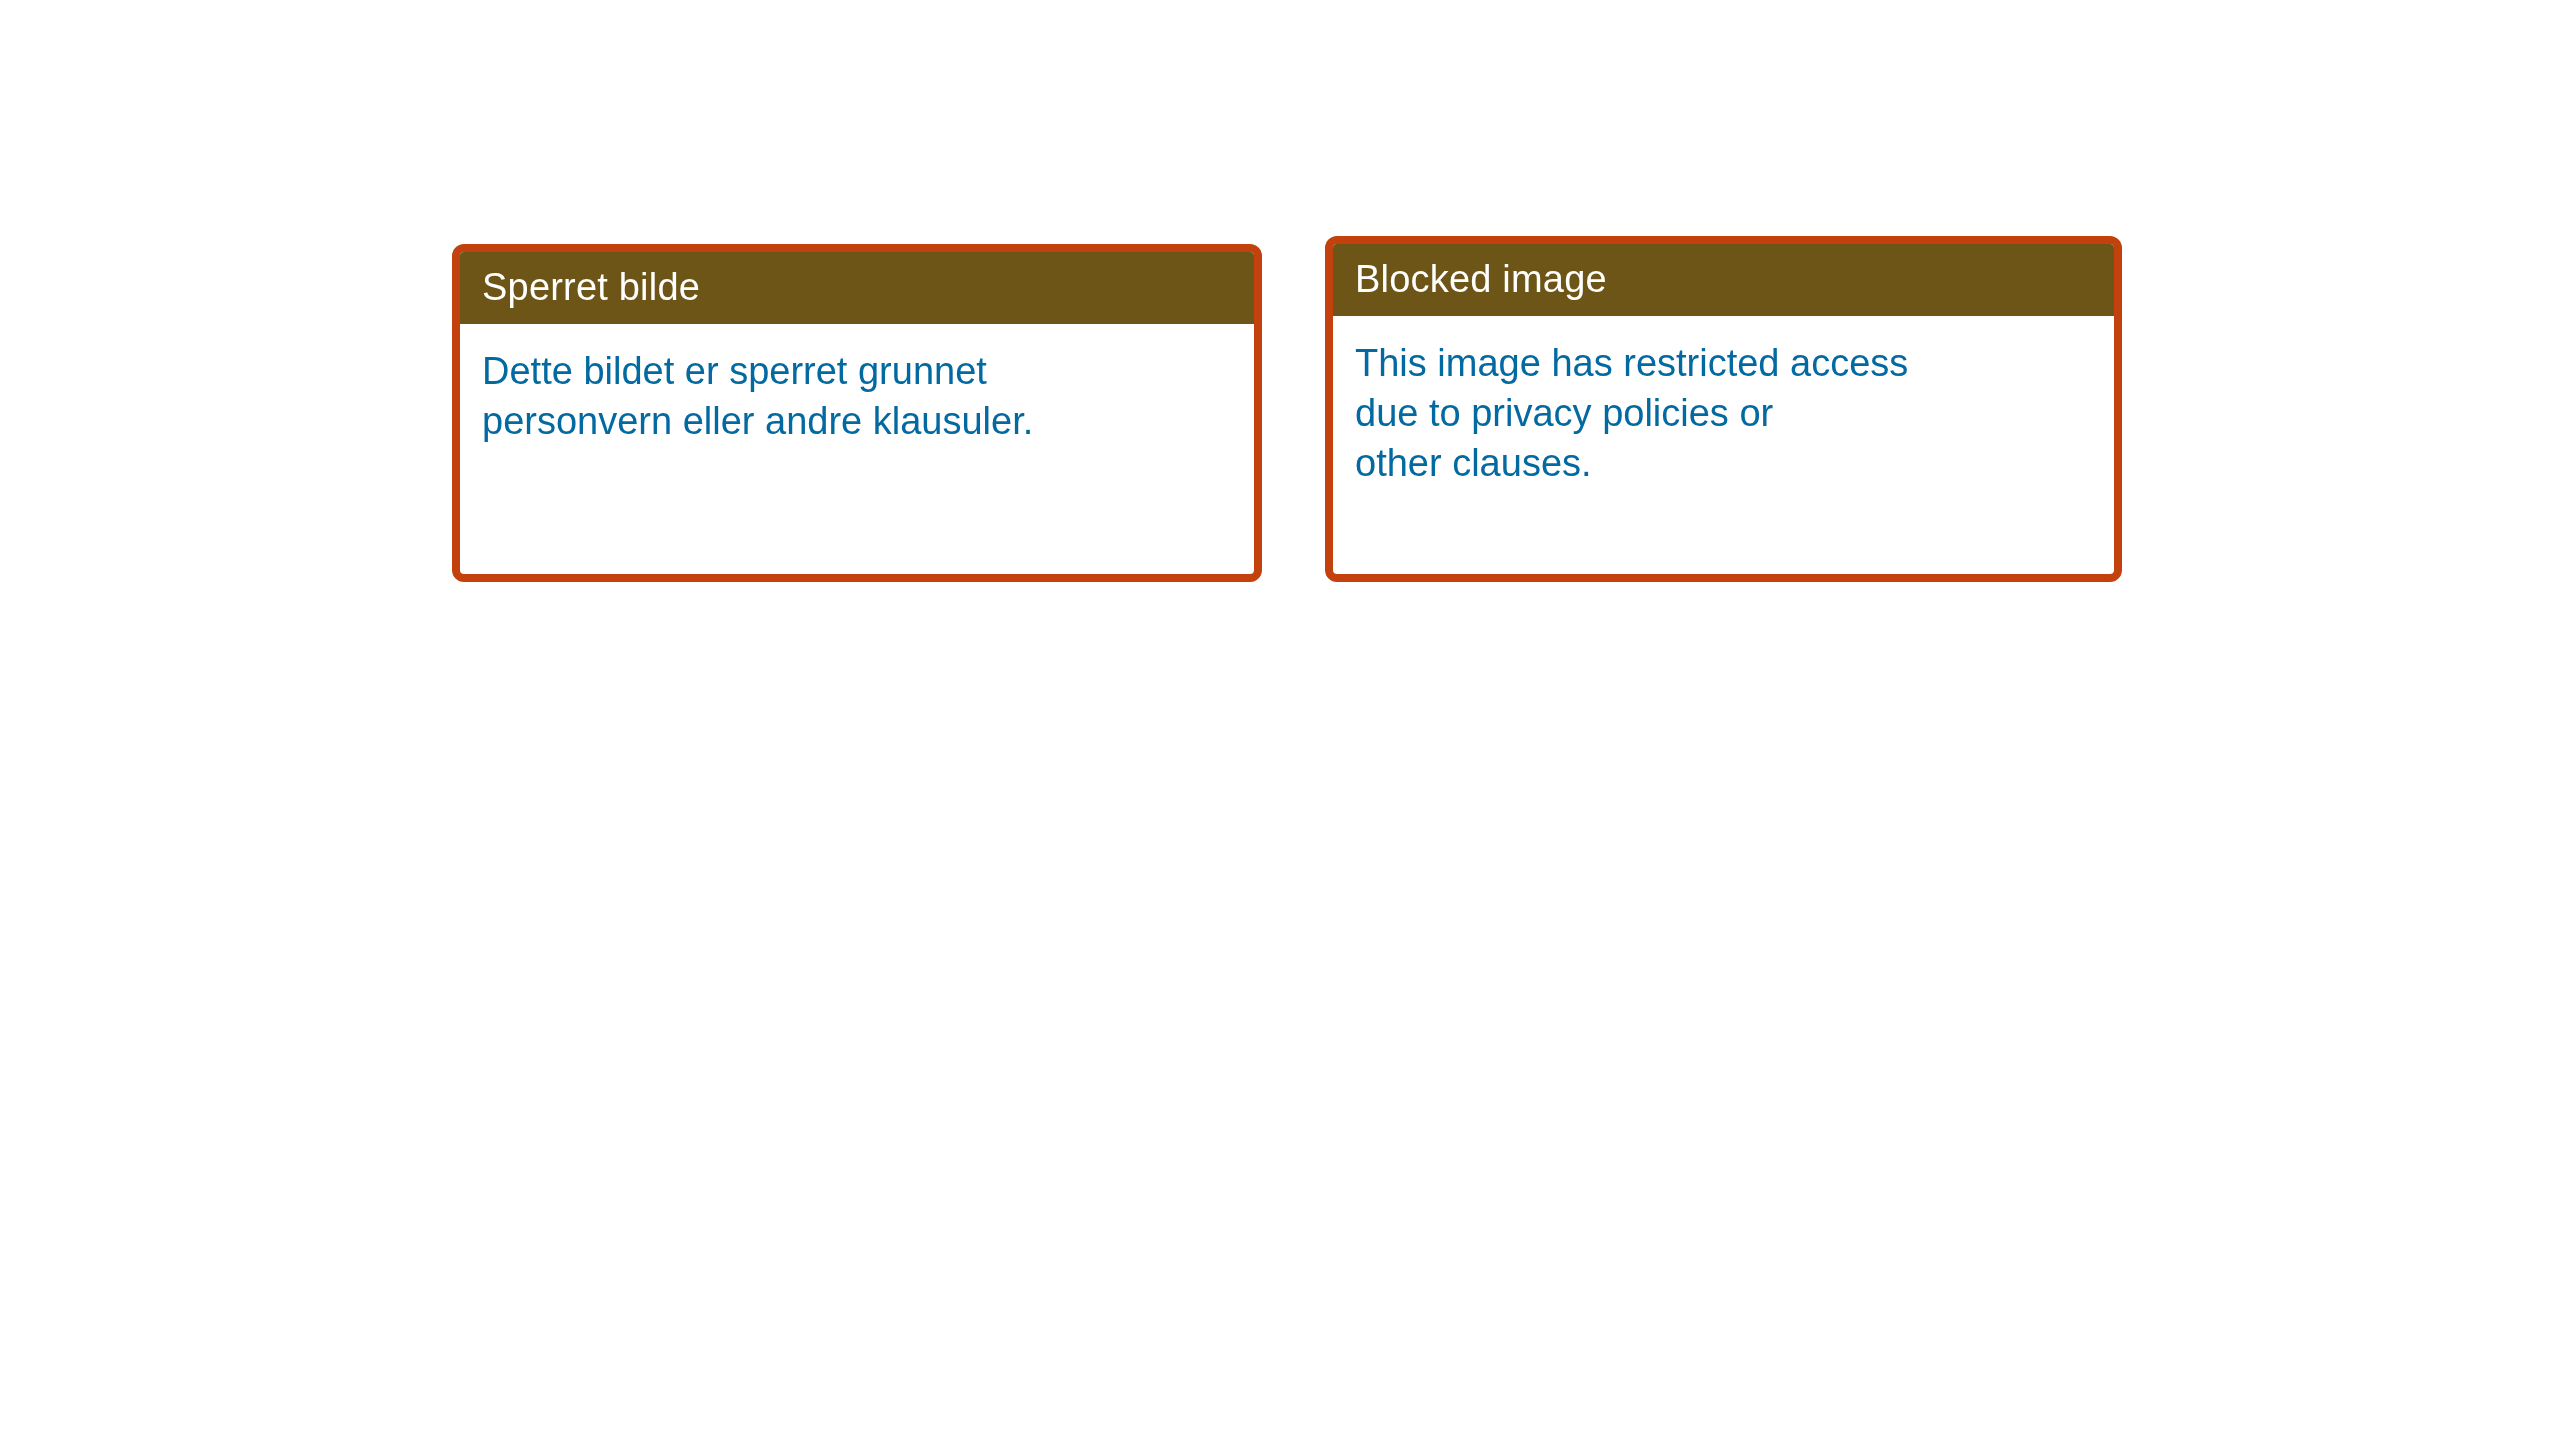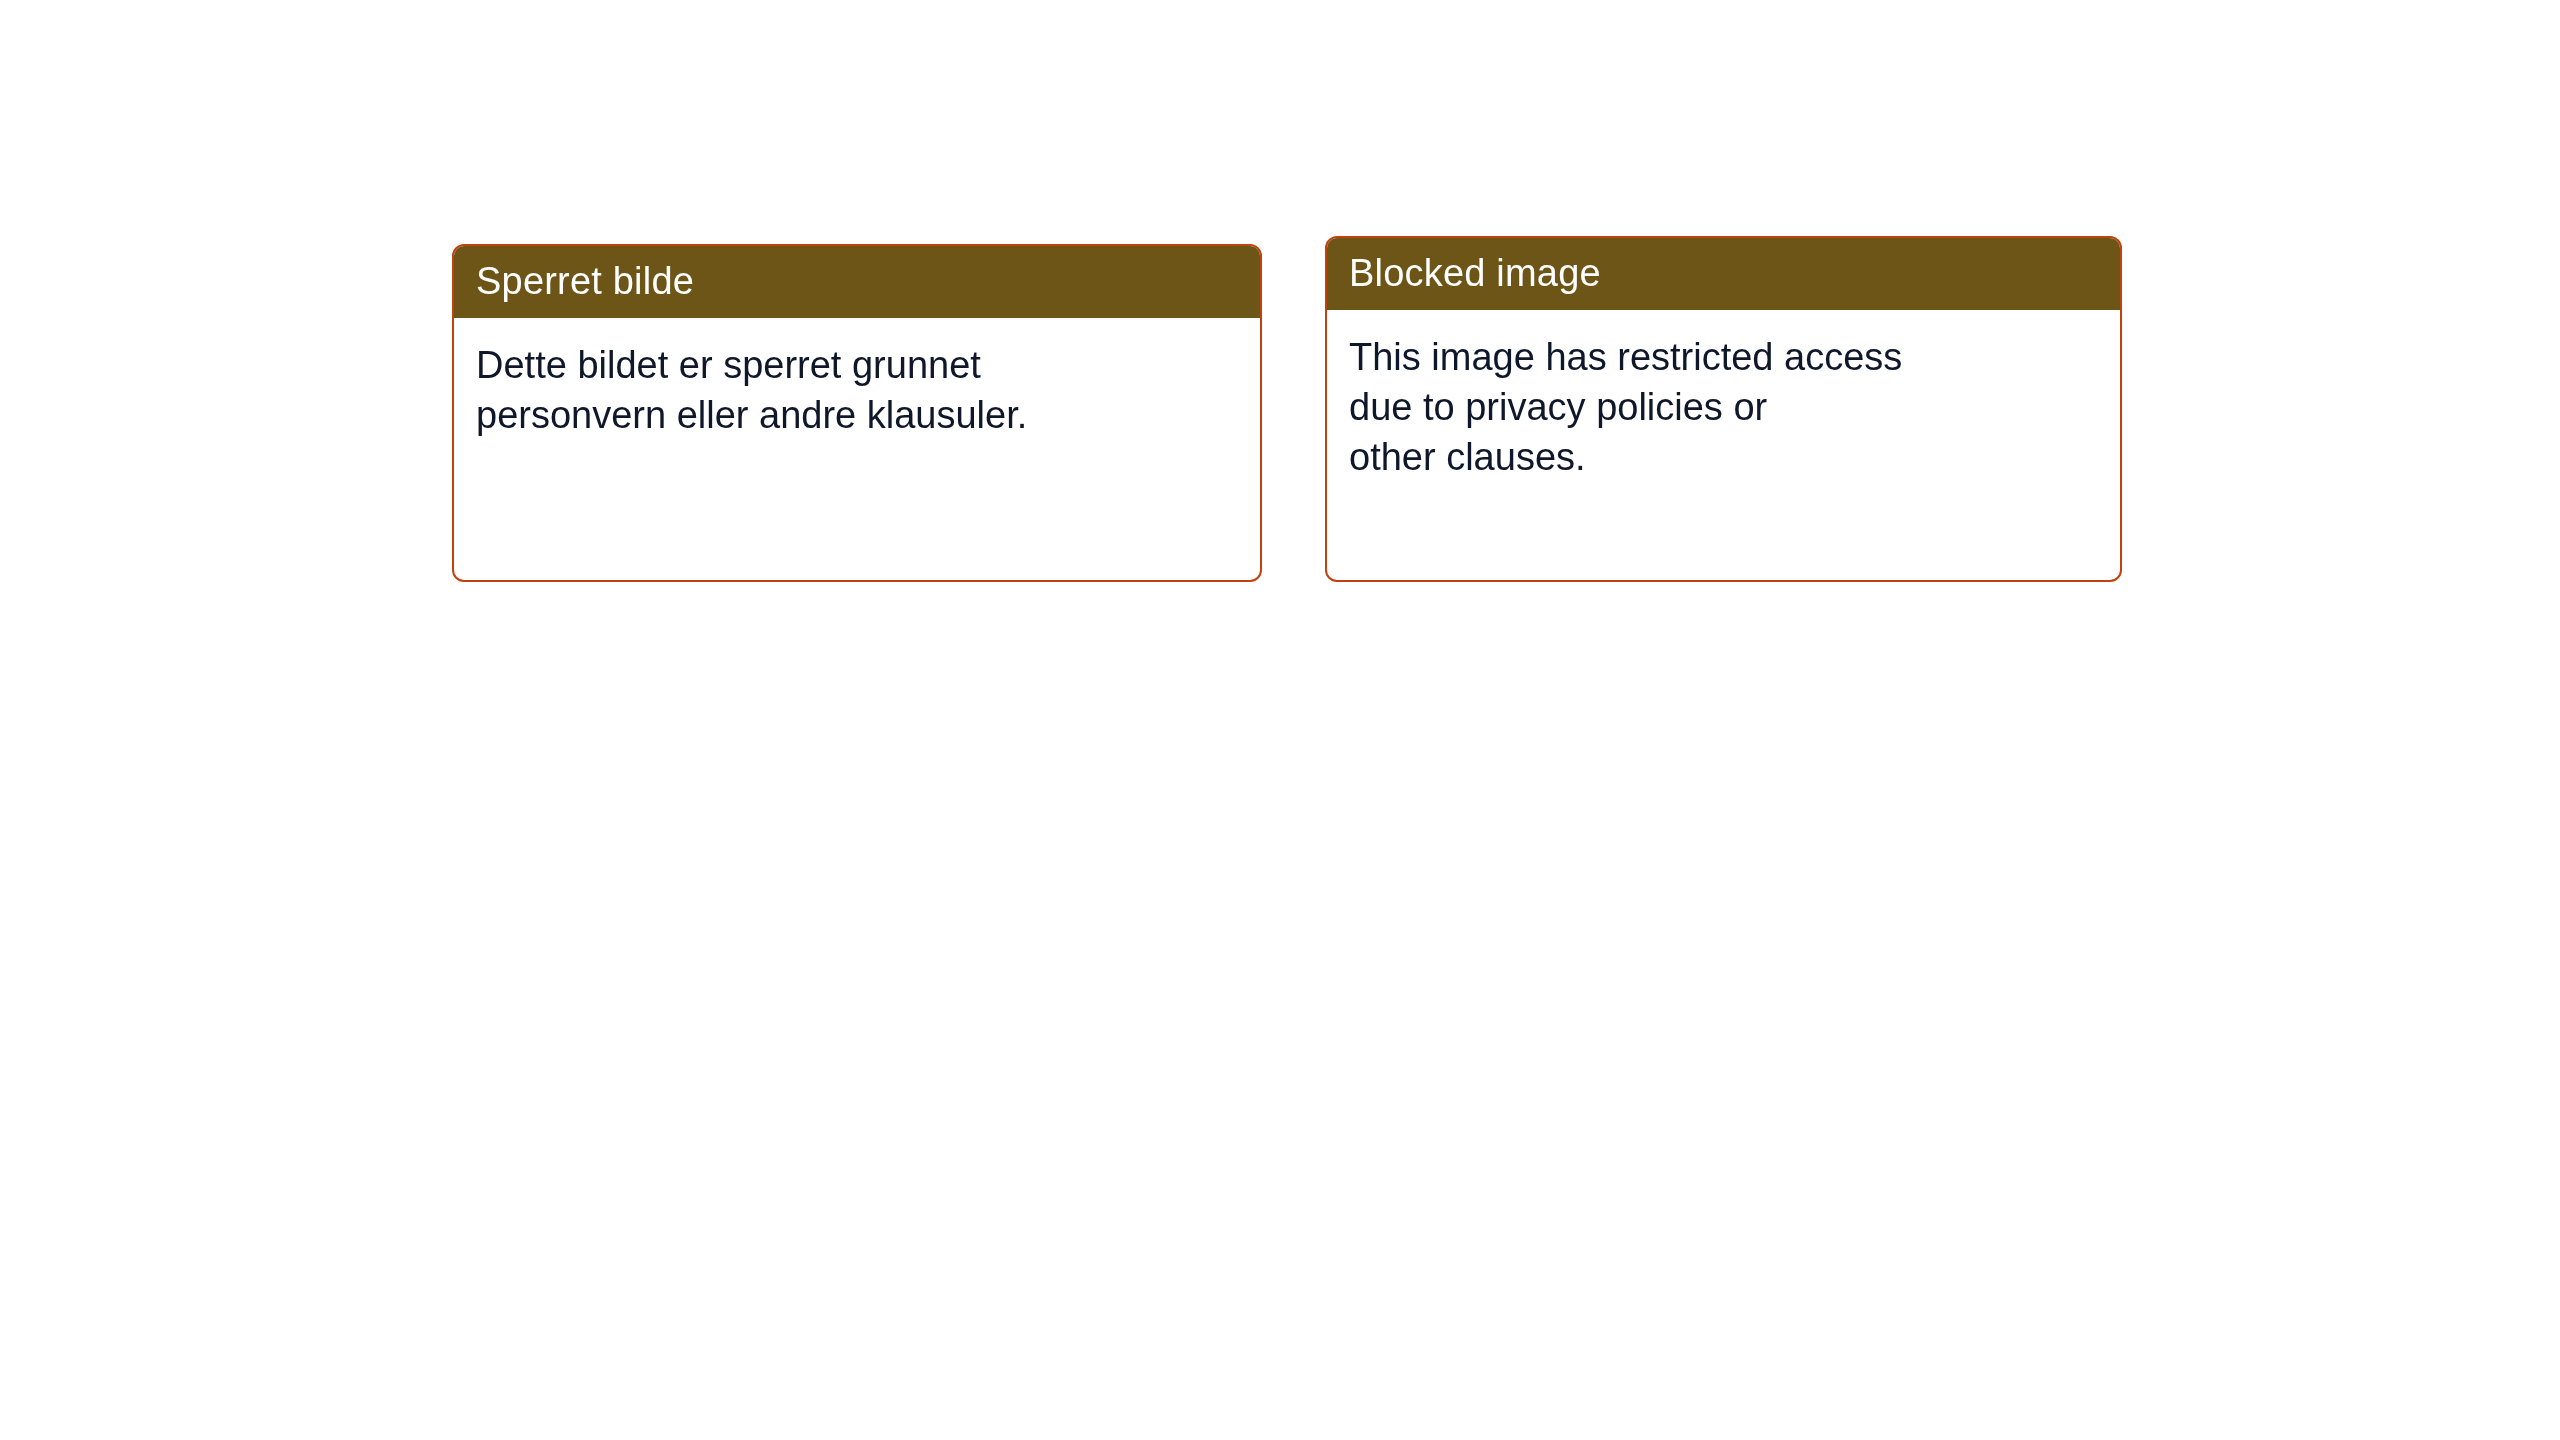--- a/index.html
+++ b/index.html
@@ -19,40 +19,40 @@
     position: relative;
     width: 2560px;
     height: 1440px;
     background: #ffffff;
   }
 
   .notice-card {
     position: absolute;
     box-sizing: border-box;
     background: #ffffff;
-    border: 2px solid #c2410c;
+    border: 8px solid #c2410c;
     border-radius: 12px;
     overflow: hidden;
   }
 
   .notice-card .card-header {
     box-sizing: border-box;
     background: #6d5518;
     color: #ffffff;
     font-size: 38px;
     line-height: 1;
     padding: 16px 22px 18px 22px;
     letter-spacing: 0.2px;
     white-space: nowrap;
   }
 
   .notice-card .card-body {
     box-sizing: border-box;
     padding: 22px 22px 0 22px;
-    color: #0f172a;
+    color: #0369a1;
     font-size: 38px;
     line-height: 1.32;
   }
 
   .notice-card .card-body p {
     margin: 0;
     white-space: pre-line;
   }
 
   

